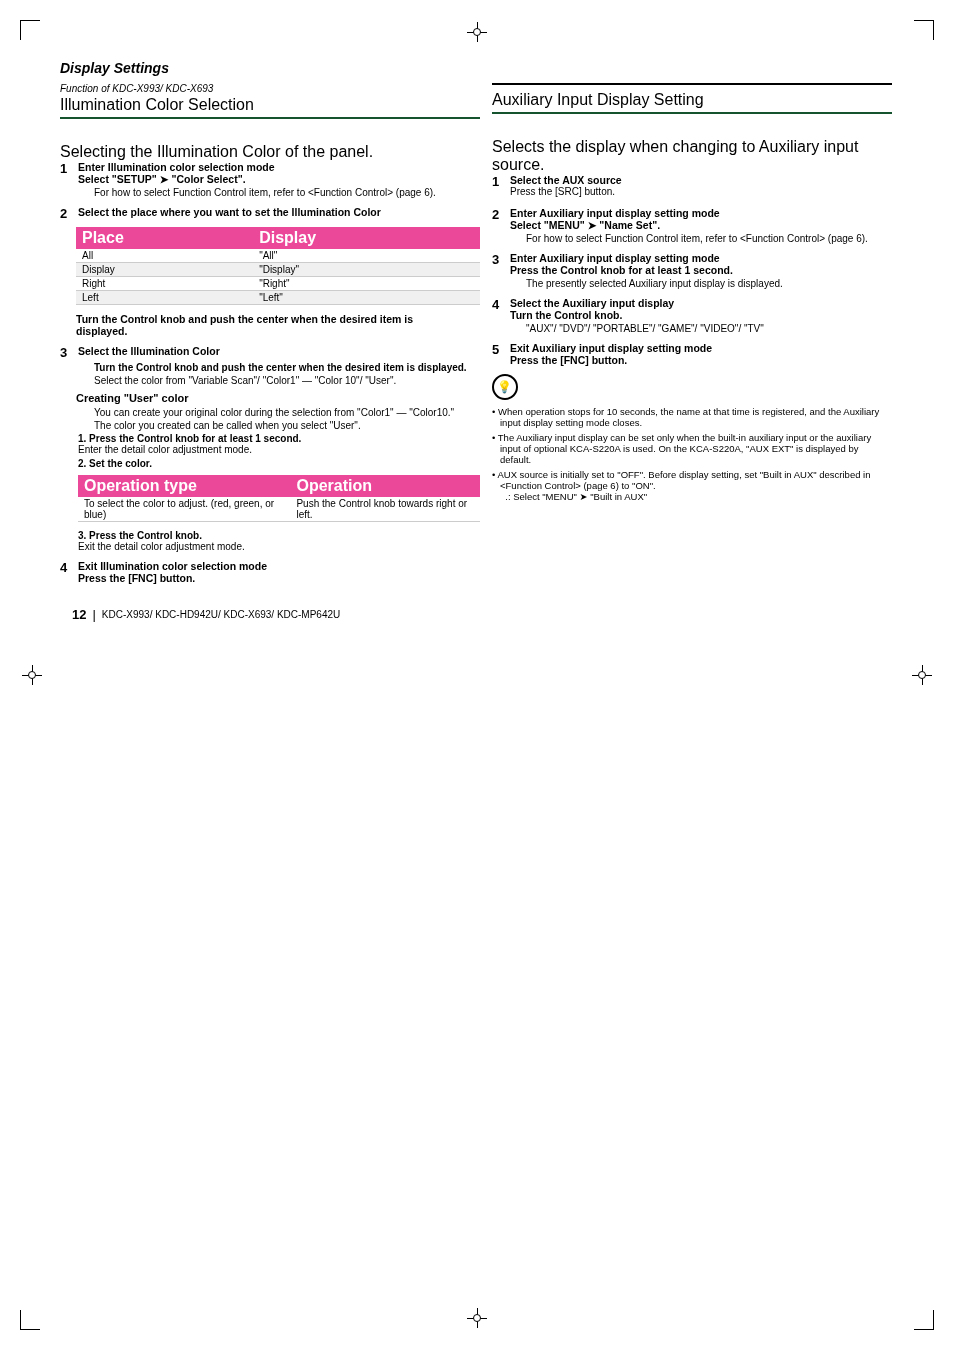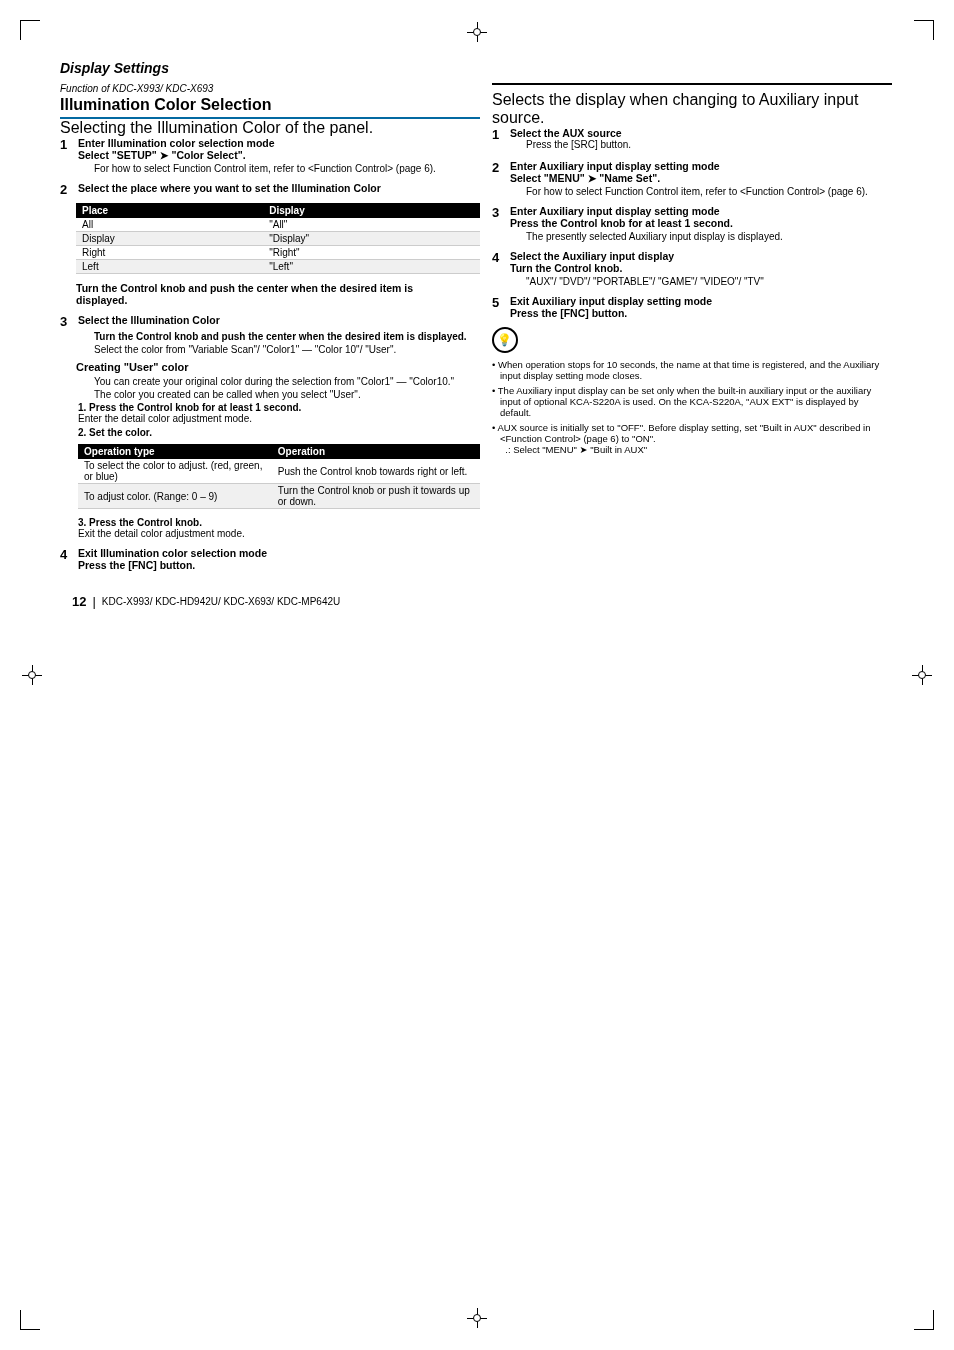--- a/index.html
+++ b/index.html
@@ -106,24 +106,24 @@
     }
 
     .function-label {
       font-style: italic;
       font-size: 10px;
       margin-bottom: 2px;
     }
 
     .section-title {
       font-size: 16px;
-      font-weight: bold;
-      border-bottom: 2px solid #0369a1;
+      font-weight: normal;
+      border-bottom: 2px solid #14532d;
       padding-bottom: 3px;
-      margin-bottom: 0;
+      margin-bottom: 24px;
     }
 
     .section-desc {
       font-size: 16px;
       margin-bottom: 0;
     }
 
     .step {
       margin-bottom: 8px;
     }
@@ -158,26 +158,26 @@
     
     .data-table {
       width: 100%;
       border-collapse: collapse;
       margin: 6px 0 8px 16px;
       font-size: 10px;
       width: calc(100% - 16px);
     }
 
     .data-table th {
-      background: #000000;
+      background: #ec4899;
       color: #fff;
       text-align: left;
       padding: 2px 6px;
       font-weight: bold;
-      font-size: 10px;
+      font-size: 16px;
     }
 
     .data-table td {
       padding: 1px 6px;
       border-bottom: 1px solid #ccc;
       font-size: 10px;
     }
 
     .data-table tr:nth-child(even) td {
       background: #f0f0f0;
@@ -337,24 +337,20 @@
               <tr>
                 <th>Operation type</th>
                 <th>Operation</th>
               </tr>
             </thead>
             <tbody>
               <tr>
                 <td>To select the color to adjust. (red, green, or blue)</td>
                 <td>Push the Control knob towards right or left.</td>
               </tr>
-              <tr>
-                <td>To adjust color. (Range: 0 – 9)</td>
-                <td>Turn the Control knob or push it towards up or down.</td>
-              </tr>
             </tbody>
           </table>
         </div>
         <div class="sub-step">
           <span><strong>3. Press the Control knob.</strong></span><br>
           <span>Exit the detail color adjustment mode.</span>
         </div>
       </div>
 
       <div class="step">
@@ -363,28 +359,29 @@
           <div>
             <div class="step-bold">Exit Illumination color selection mode</div>
             <div class="step-bold">Press the [FNC] button.</div>
           </div>
         </div>
       </div>
     </div>
 
     <div class="right-col">
       <div style="height: 2px; background: #000; margin-bottom: 6px;"></div>
+      <h2 class="section-title">Auxiliary Input Display Setting</h2>
       <p class="section-desc">Selects the display when changing to Auxiliary input source.</p>
 
       <div class="step">
         <div class="step-header">
           <span class="step-num">1</span>
           <div>
             <div class="step-bold">Select the AUX source</div>
-            <div class="step-sub" style="margin-left: 16px;">Press the [SRC] button.</div>
+            <div class="step-sub" style="margin-left: 0;">Press the [SRC] button.</div>
           </div>
         </div>
       </div>
 
       <div class="step">
         <div class="step-header">
           <span class="step-num">2</span>
           <div>
             <div class="step-bold">Enter Auxiliary input display setting mode</div>
             <div class="step-bold">Select "MENU" ➤ "Name Set".</div>

